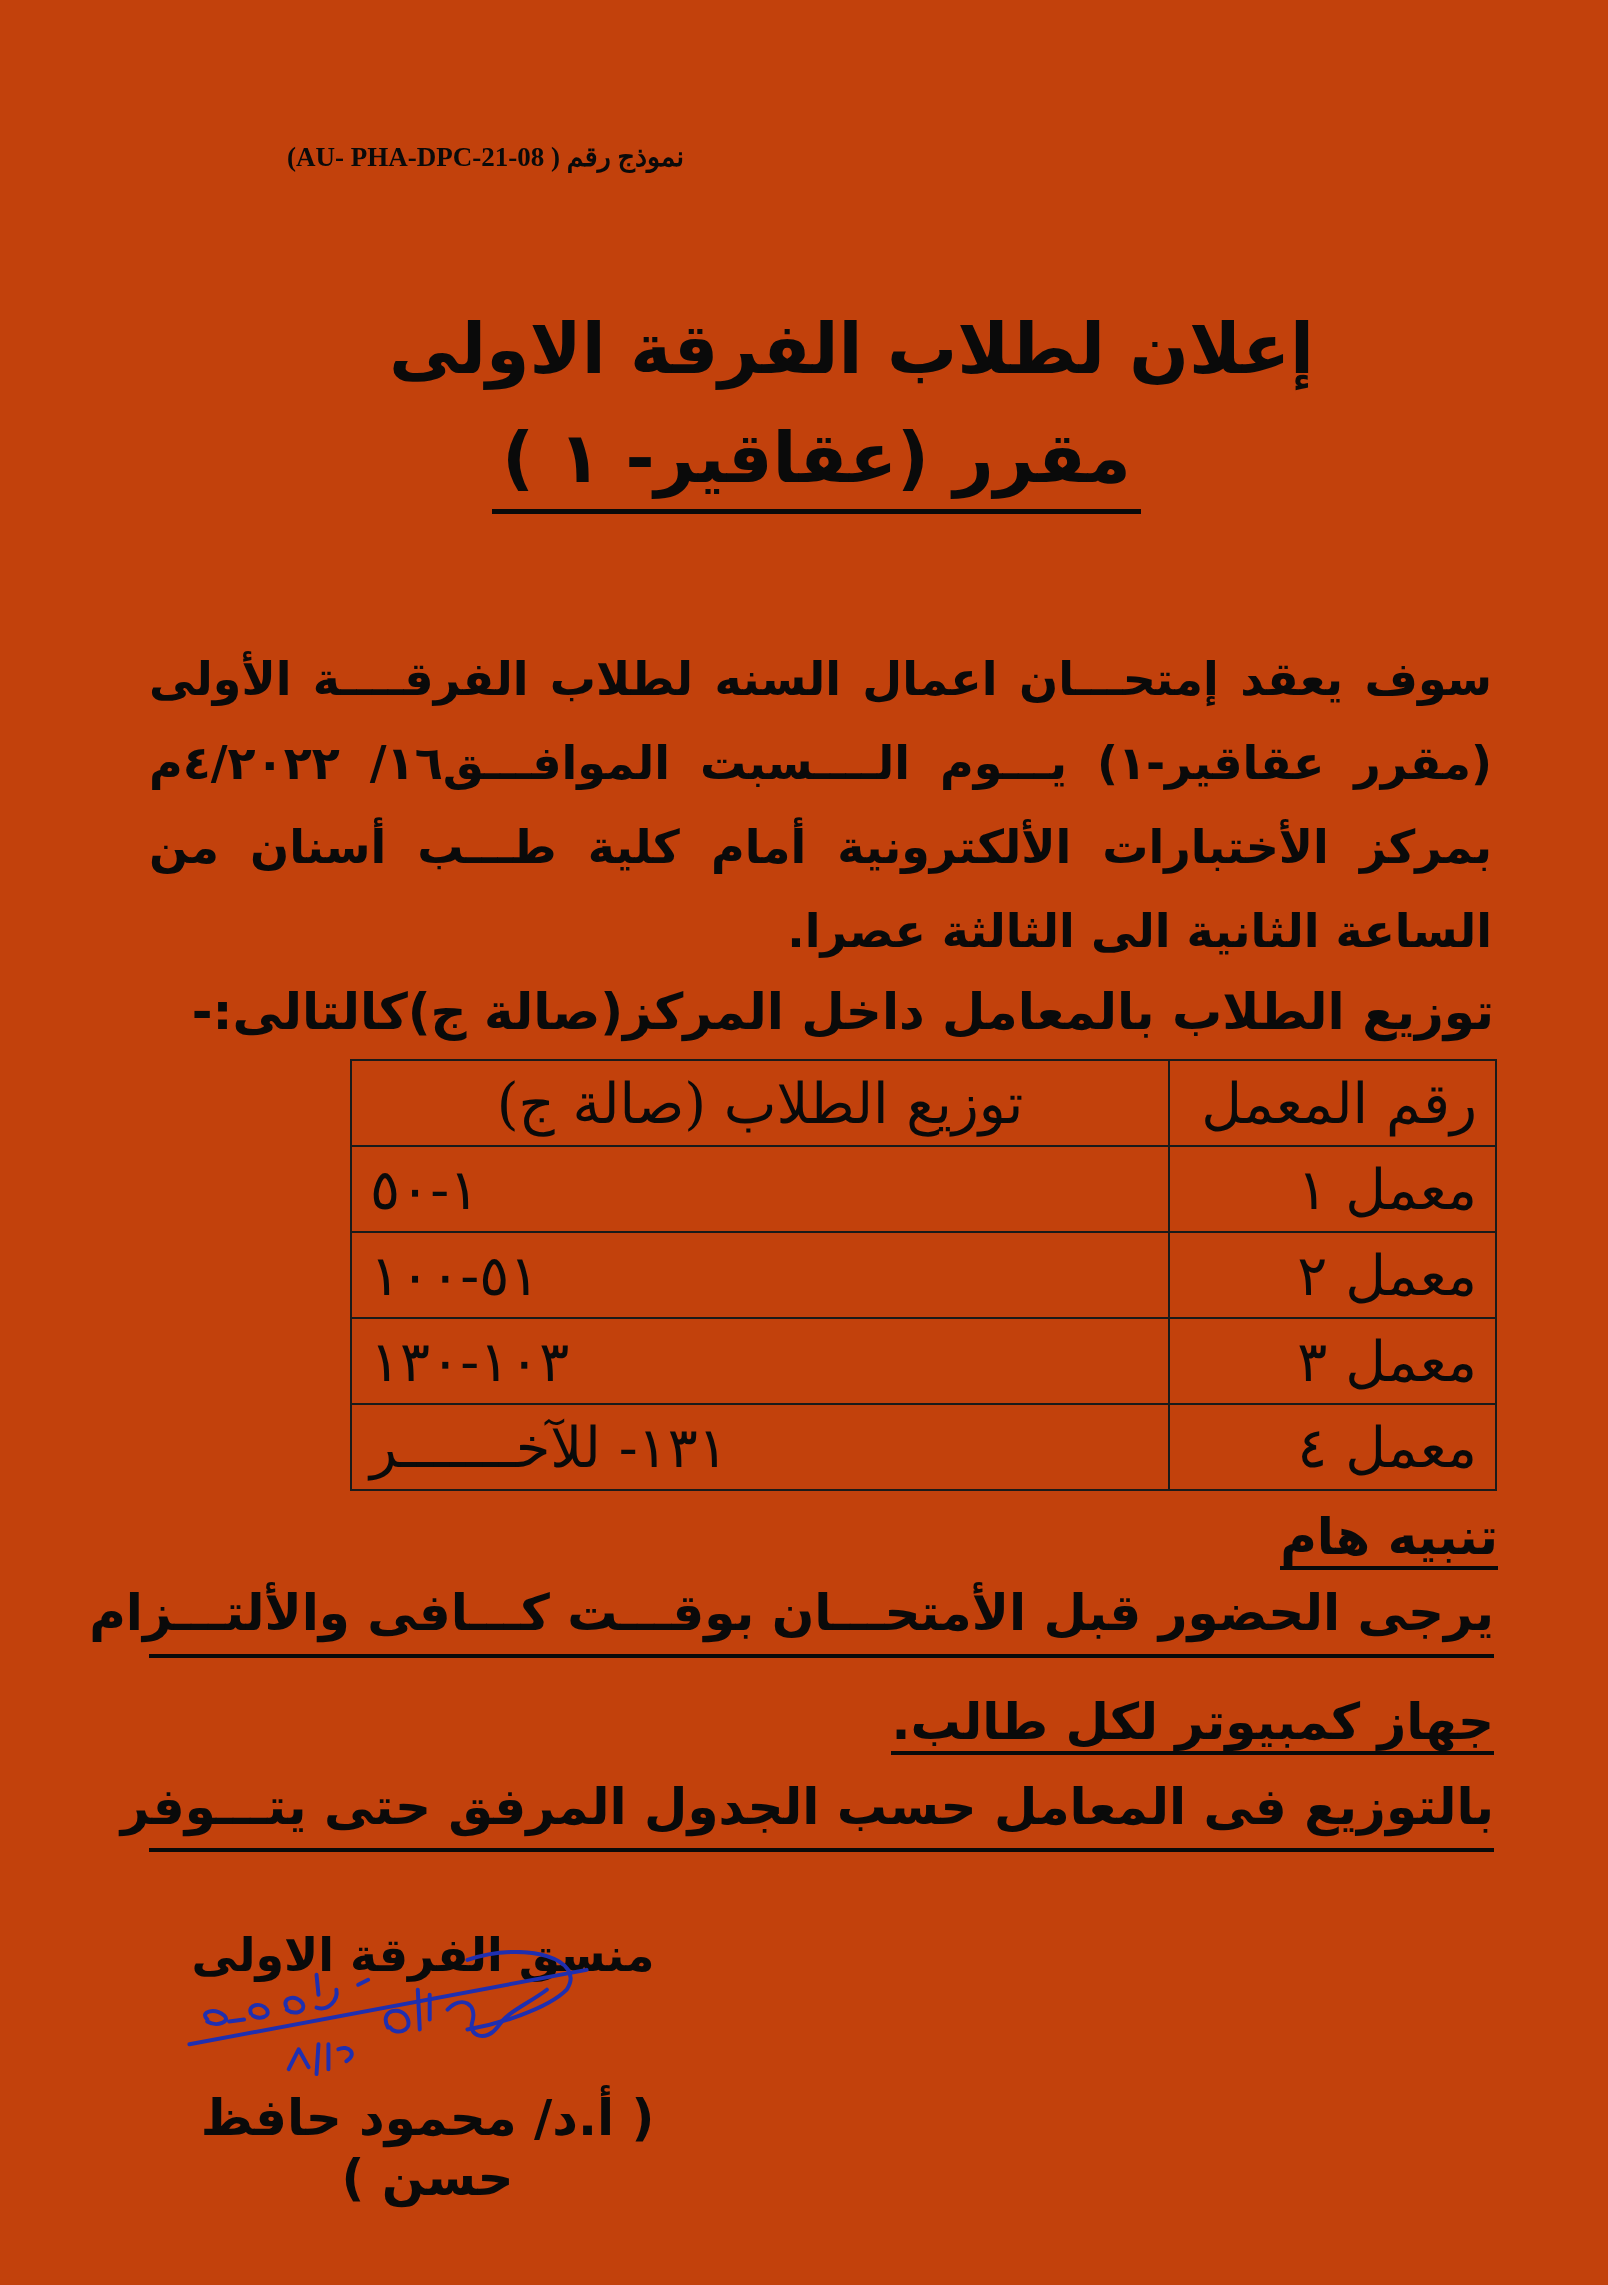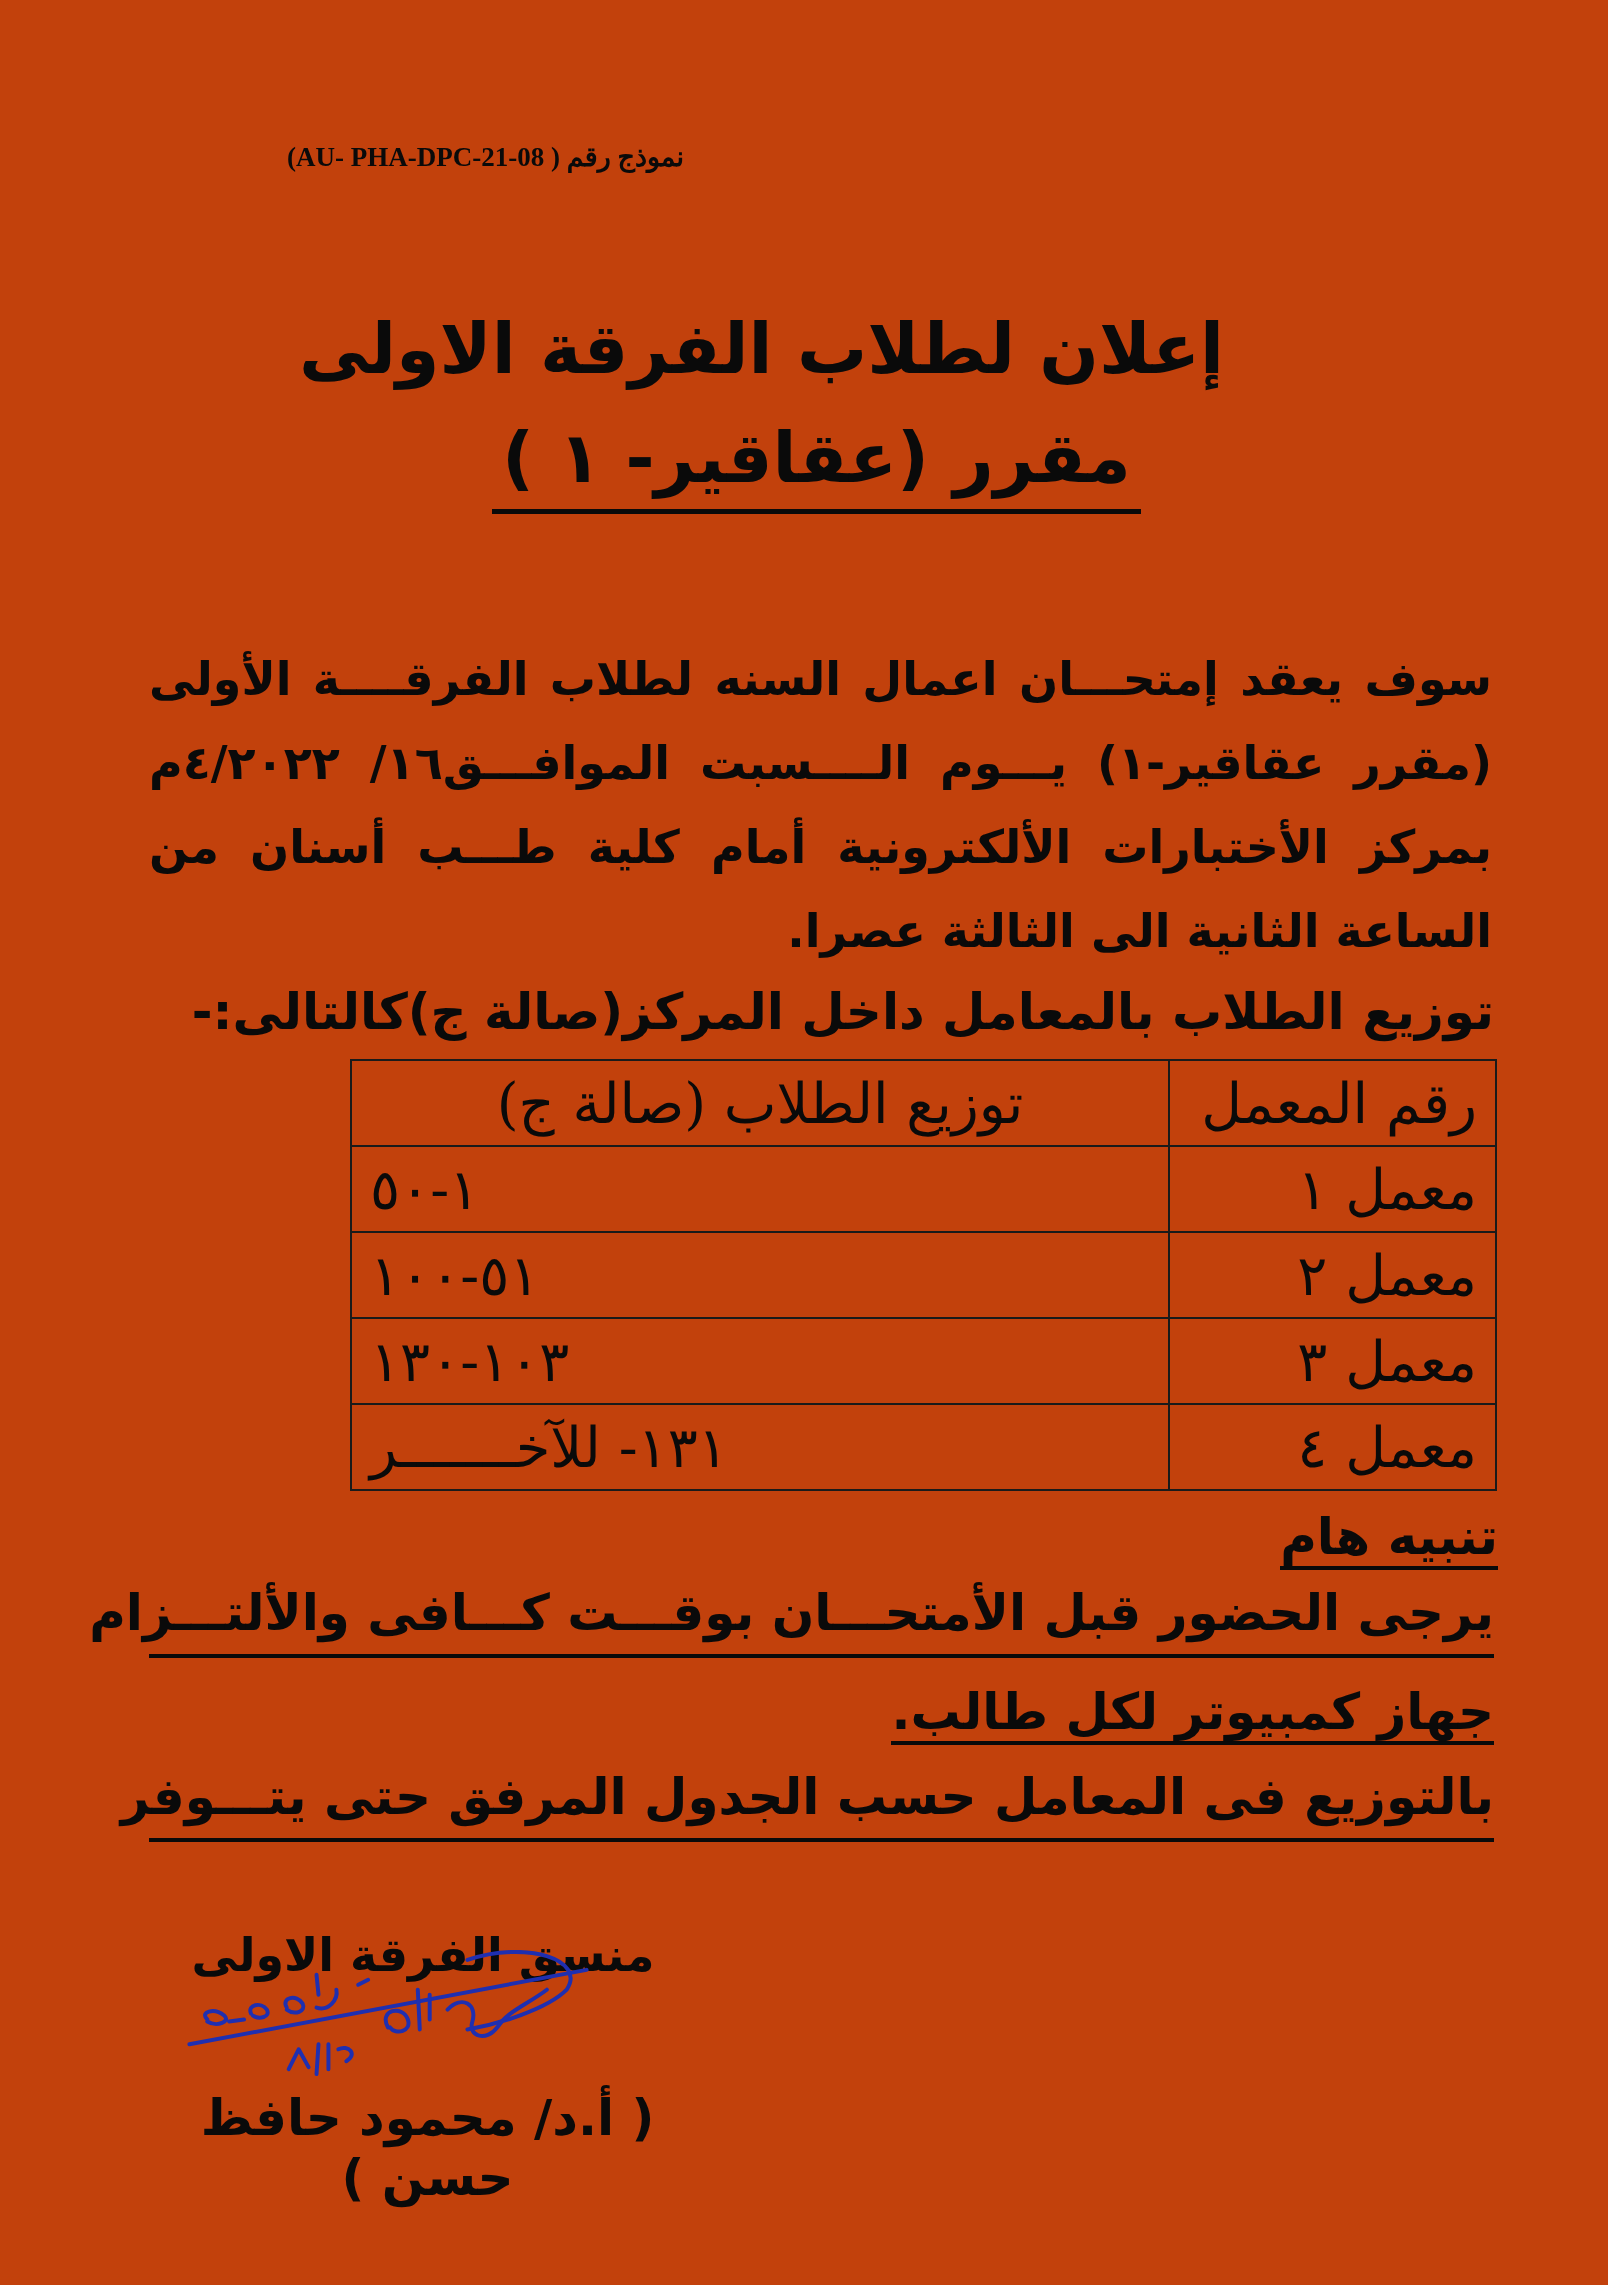--- a/index.html
+++ b/index.html
@@ -31,21 +31,21 @@
     font-weight: bold;
     font-size: 27px;
     line-height: 40px;
     white-space: nowrap;
   }
   .title {
     position: absolute;
     left: 299px; top: 299px;
     width: 1015px;
     direction: rtl;
-    text-align: left;
+    text-align: right;
     font-weight: bold;
     font-size: 70px;
     line-height: 100px;
     letter-spacing: 1px;
   }
   .subtitle {
     position: absolute;
     left: 468px; top: 408px;
     width: 697px;
     direction: rtl;
@@ -134,21 +134,21 @@
     white-space: nowrap;
   }
   .notice-body .line span {
     border-bottom: 4px solid #0a0a0a;
   }
   .notice-body .line.full {
     text-align: justify;
     text-align-last: justify;
     border-bottom: 4px solid #0a0a0a;
     line-height: 82px;
-    margin-bottom: 10px;
+    margin-bottom: 20px;
   }
   .notice-body .line.last {
     text-align: right;
   }
   .coord-title {
     position: absolute;
     left: 189px; top: 1925px;
     width: 468px;
     direction: rtl;
     text-align: center;

